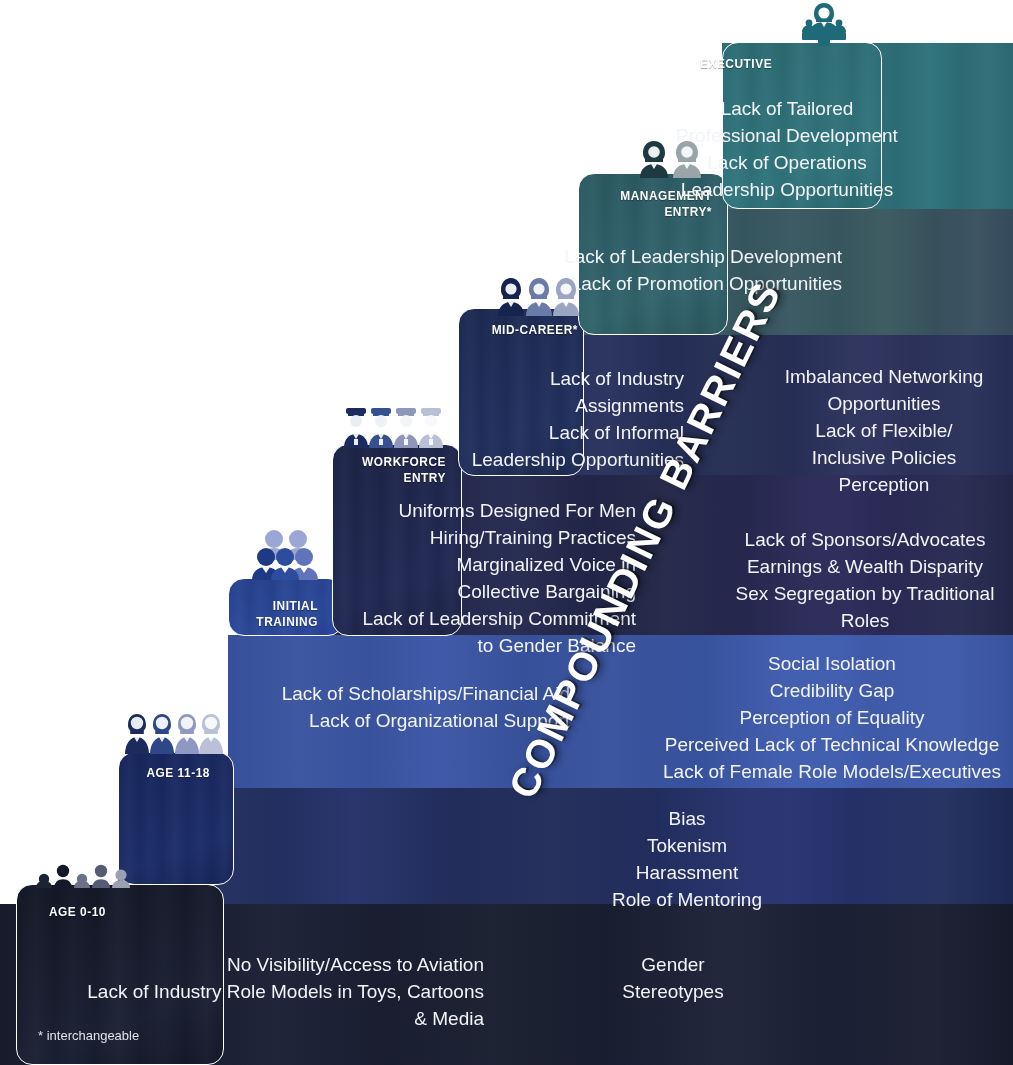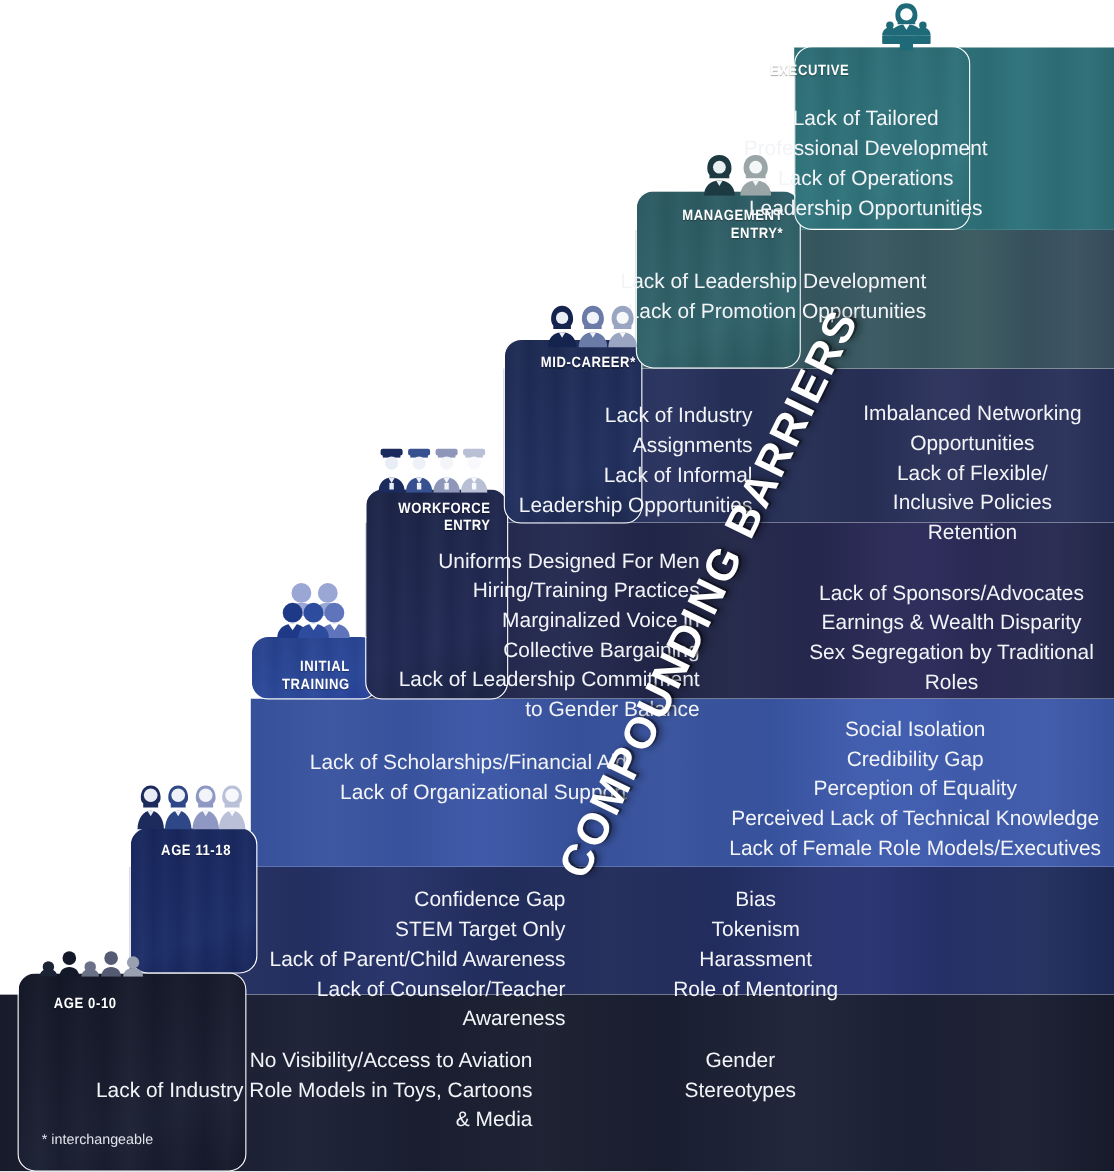--- a/index.html
+++ b/index.html
@@ -192,44 +192,40 @@
 Lack of Promotion Opportunities</div>
 
   <div class="col left" style="left:452px; top:366px; width:232px;">Lack of Industry
 Assignments
 Lack of Informal
 Leadership Opportunities</div>
   <div class="col right" style="left:760px; top:364px; width:248px;">Imbalanced Networking
 Opportunities
 Lack of Flexible/
 Inclusive Policies
-Retention</div>
+Perception</div>
 
   <div class="col left" style="left:352px; top:498px; width:284px;">Uniforms Designed For Men
 Hiring/Training Practices
 Marginalized Voice in
 Collective Bargaining
 Lack of Leadership Commitment
 to Gender Balance</div>
   <div class="col left" style="left:276px; top:681px; width:294px;">Lack of Scholarships/Financial Aid
 Lack of Organizational Support</div>
 
   <div class="col right" style="left:722px; top:527px; width:286px;">Lack of Sponsors/Advocates
 Earnings &amp; Wealth Disparity
 Sex Segregation by Traditional Roles</div>
   <div class="col right" style="left:660px; top:651px; width:344px;">Social Isolation
 Credibility Gap
 Perception of Equality
 Perceived Lack of Technical Knowledge
 Lack of Female Role Models/Executives</div>
 
-  <div class="col left" style="left:238px; top:806px; width:276px;">Confidence Gap
-STEM Target Only
-Lack of Parent/Child Awareness
-Lack of Counselor/Teacher Awareness</div>
   <div class="col right" style="left:604px; top:806px; width:166px;">Bias
 Tokenism
 Harassment
 Role of Mentoring</div>
 
   <div class="col left" style="left:80px; top:952px; width:404px;">No Visibility/Access  to Aviation
 Lack of Industry Role Models in Toys, Cartoons &amp; Media</div>
   <div class="col right" style="left:590px; top:952px; width:166px;">Gender Stereotypes</div>
 
   <div class="icons" style="left:32px; top:862px;">

